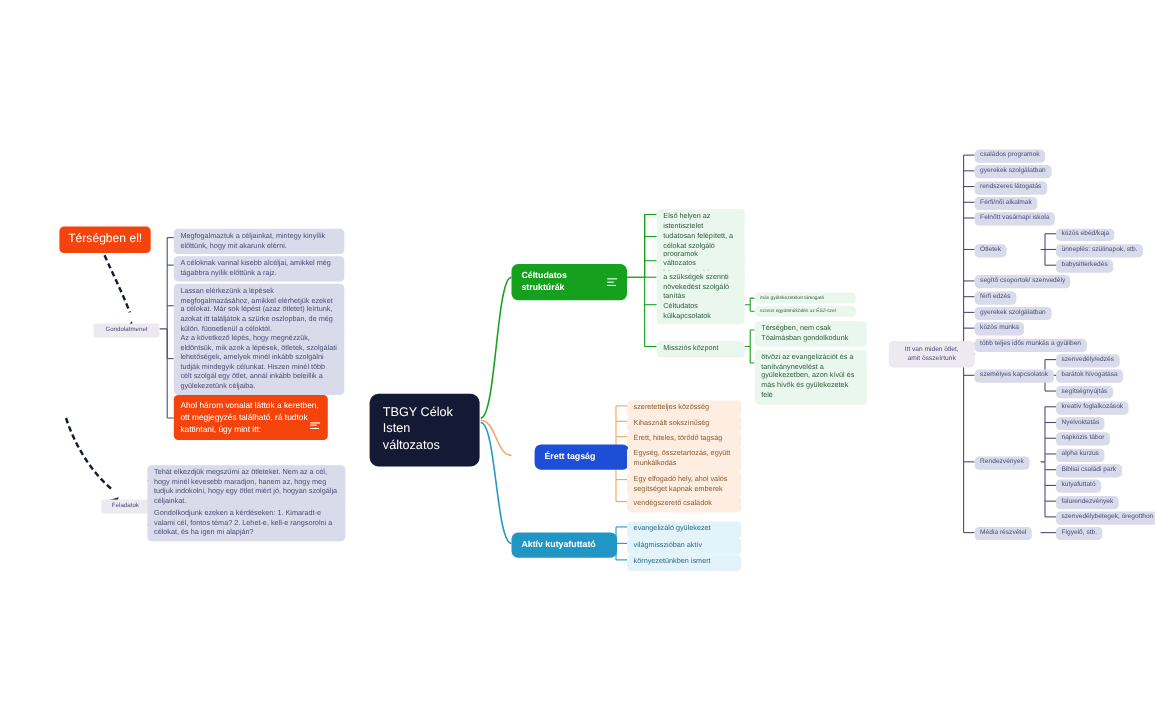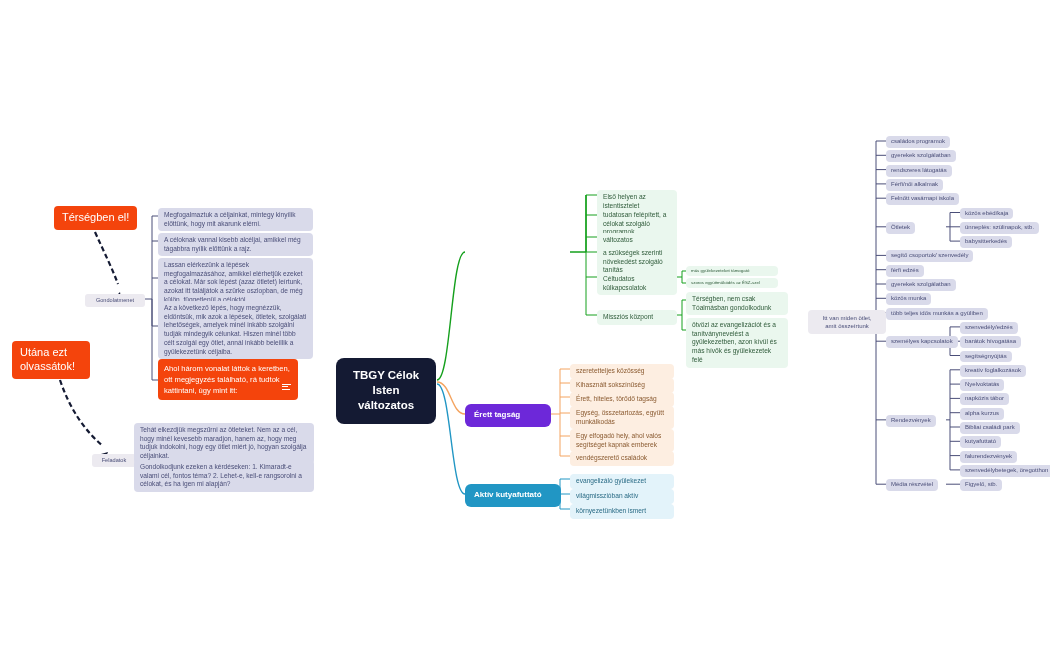--- a/index.html
+++ b/index.html
@@ -13,29 +13,29 @@
     color:#3b3f63;
   }
   #canvas { position:absolute; inset:0; }
   svg.links { position:absolute; left:0; top:0; width:1050px; height:650px; pointer-events:none; }
 
   .node { position:absolute; border-radius:4px; padding:3px 6px; line-height:1.32; }
 
   
   .central {
     background:#141a33; color:#ffffff; border-radius:8px;
-    font-weight:bold; font-size:11.5px; text-align:center;
+    font-weight:normal; font-size:11.5px; text-align:left;
     padding:10px 12px; width:100px; left:336px; top:358px;
   }
 
   
   .branch { color:#ffffff; font-weight:bold; font-size:8px; border-radius:6px;
             padding:6px 9px; display:flex; align-items:center; gap:5px; }
   .branch-green { background:#15a01d; left:465px; top:240px; width:105px; }
-  .branch-orange{ background:#6d28d9; left:465px; top:404px; width:86px; }
+  .branch-orange{ background:#1d4ed8; left:486px; top:404px; width:86px; }
   .branch-blue  { background:#2196c4; left:465px; top:484px; width:96px; }
 
   .note-glyph { display:inline-block; width:9px; }
   .note-glyph i { display:block; height:1px; background:currentColor; margin:1.6px 0; }
   .note-glyph i:nth-child(1){ width:9px; }
   .note-glyph i:nth-child(2){ width:6px; }
   .note-glyph i:nth-child(3){ width:8px; }
 
   
   .leaf { font-size:6.6px; }
@@ -139,24 +139,20 @@
       <path d="M60 380 C70 410, 86 432, 103 446" fill="none" stroke="#141a33" stroke-width="2.2" stroke-dasharray="5,3"></path>
       <path d="M0 0 L-4.5 -9 L4.5 -9 Z" fill="#141a33" transform="translate(108,452) rotate(228)"></path>
     </svg>
 
   <div class="node central">
     <div>TBGY Célok</div>
     <div>Isten változatos</div>
   </div>
 
   <div class="node callout callout-1">Térségben el!</div>
-  <div class="node callout callout-2">
-    <div>Utána ezt</div>
-    <div>olvassátok!</div>
-  </div>
 
   <div class="node pill" style="left:85px; top:294px; width:60px;">Gondolatmenet</div>
   <div class="node pill" style="left:92px; top:454px; width:44px;">Feladatok</div>
 
   <div class="node leaf leaf-purple" style="left:158px; top:208px; width:155px;">Megfogalmaztuk a céljainkat, mintegy kinyílik előttünk, hogy mit akarunk elérni.</div>
   <div class="node leaf leaf-purple" style="left:158px; top:233px; width:155px;">A céloknak vannal kisebb alcéljai, amikkel még tágabbra nyílik előttünk a rajz.</div>
   <div class="node leaf leaf-purple" style="left:158px; top:258px; width:155px;">Lassan elérkezünk a lépések megfogalmazásához, amikkel elérhetjük ezeket a célokat. Már sok lépést (azaz ötletet) leírtunk, azokat itt találjátok a szürke oszlopban, de még külön, függetlenül a céloktól.</div>
   <div class="node leaf leaf-purple" style="left:158px; top:301px; width:155px;">Az a következő lépés, hogy megnézzük, eldöntsük, mik azok a lépések, ötletek, szolgálati lehetőségek, amelyek minél inkább szolgálni tudják mindegyik célunkat. Hiszen minél több célt szolgál egy ötlet, annál inkább beleillik a gyülekezetünk céljaiba.</div>
 
   <div class="node orange-note" style="left:158px; top:359px; width:140px;">
@@ -164,20 +160,28 @@
     <span class="note-glyph" style="position:absolute; right:7px; top:23px;">
         <i></i>
         <i></i>
         <i></i>
       </span>
   </div>
 
   <div class="node leaf leaf-purple" style="left:134px; top:423px; width:180px;">Tehát elkezdjük megszűrni az ötleteket. Nem az a cél, hogy minél kevesebb maradjon, hanem az, hogy meg tudjuk indokolni, hogy egy ötlet miért jó, hogyan szolgálja céljainkat.</div>
   <div class="node leaf leaf-purple" style="left:134px; top:460px; width:180px;">Gondolkodjunk ezeken a kérdéseken: 1. Kimaradt-e valami cél, fontos téma? 2. Lehet-e, kell-e rangsorolni a célokat, és ha igen mi alapján?</div>
 
+  <div class="node branch branch-green">
+    <span>Céltudatos struktúrák</span>
+    <span class="note-glyph">
+        <i></i>
+        <i></i>
+        <i></i>
+      </span>
+  </div>
   <div class="node branch branch-orange">
     <span>Érett tagság</span>
   </div>
   <div class="node branch branch-blue">
     <span>Aktív kutyafuttató</span>
   </div>
 
   <div class="node leaf leaf-green" style="left:597px; top:190px; width:80px;">Első helyen az istentisztelet</div>
   <div class="node leaf leaf-green" style="left:597px; top:208px; width:80px;">tudatosan felépített, a célokat szolgáló programok</div>
   <div class="node leaf leaf-green" style="left:597px; top:233px; width:80px;">változatos közösségépítés</div>

